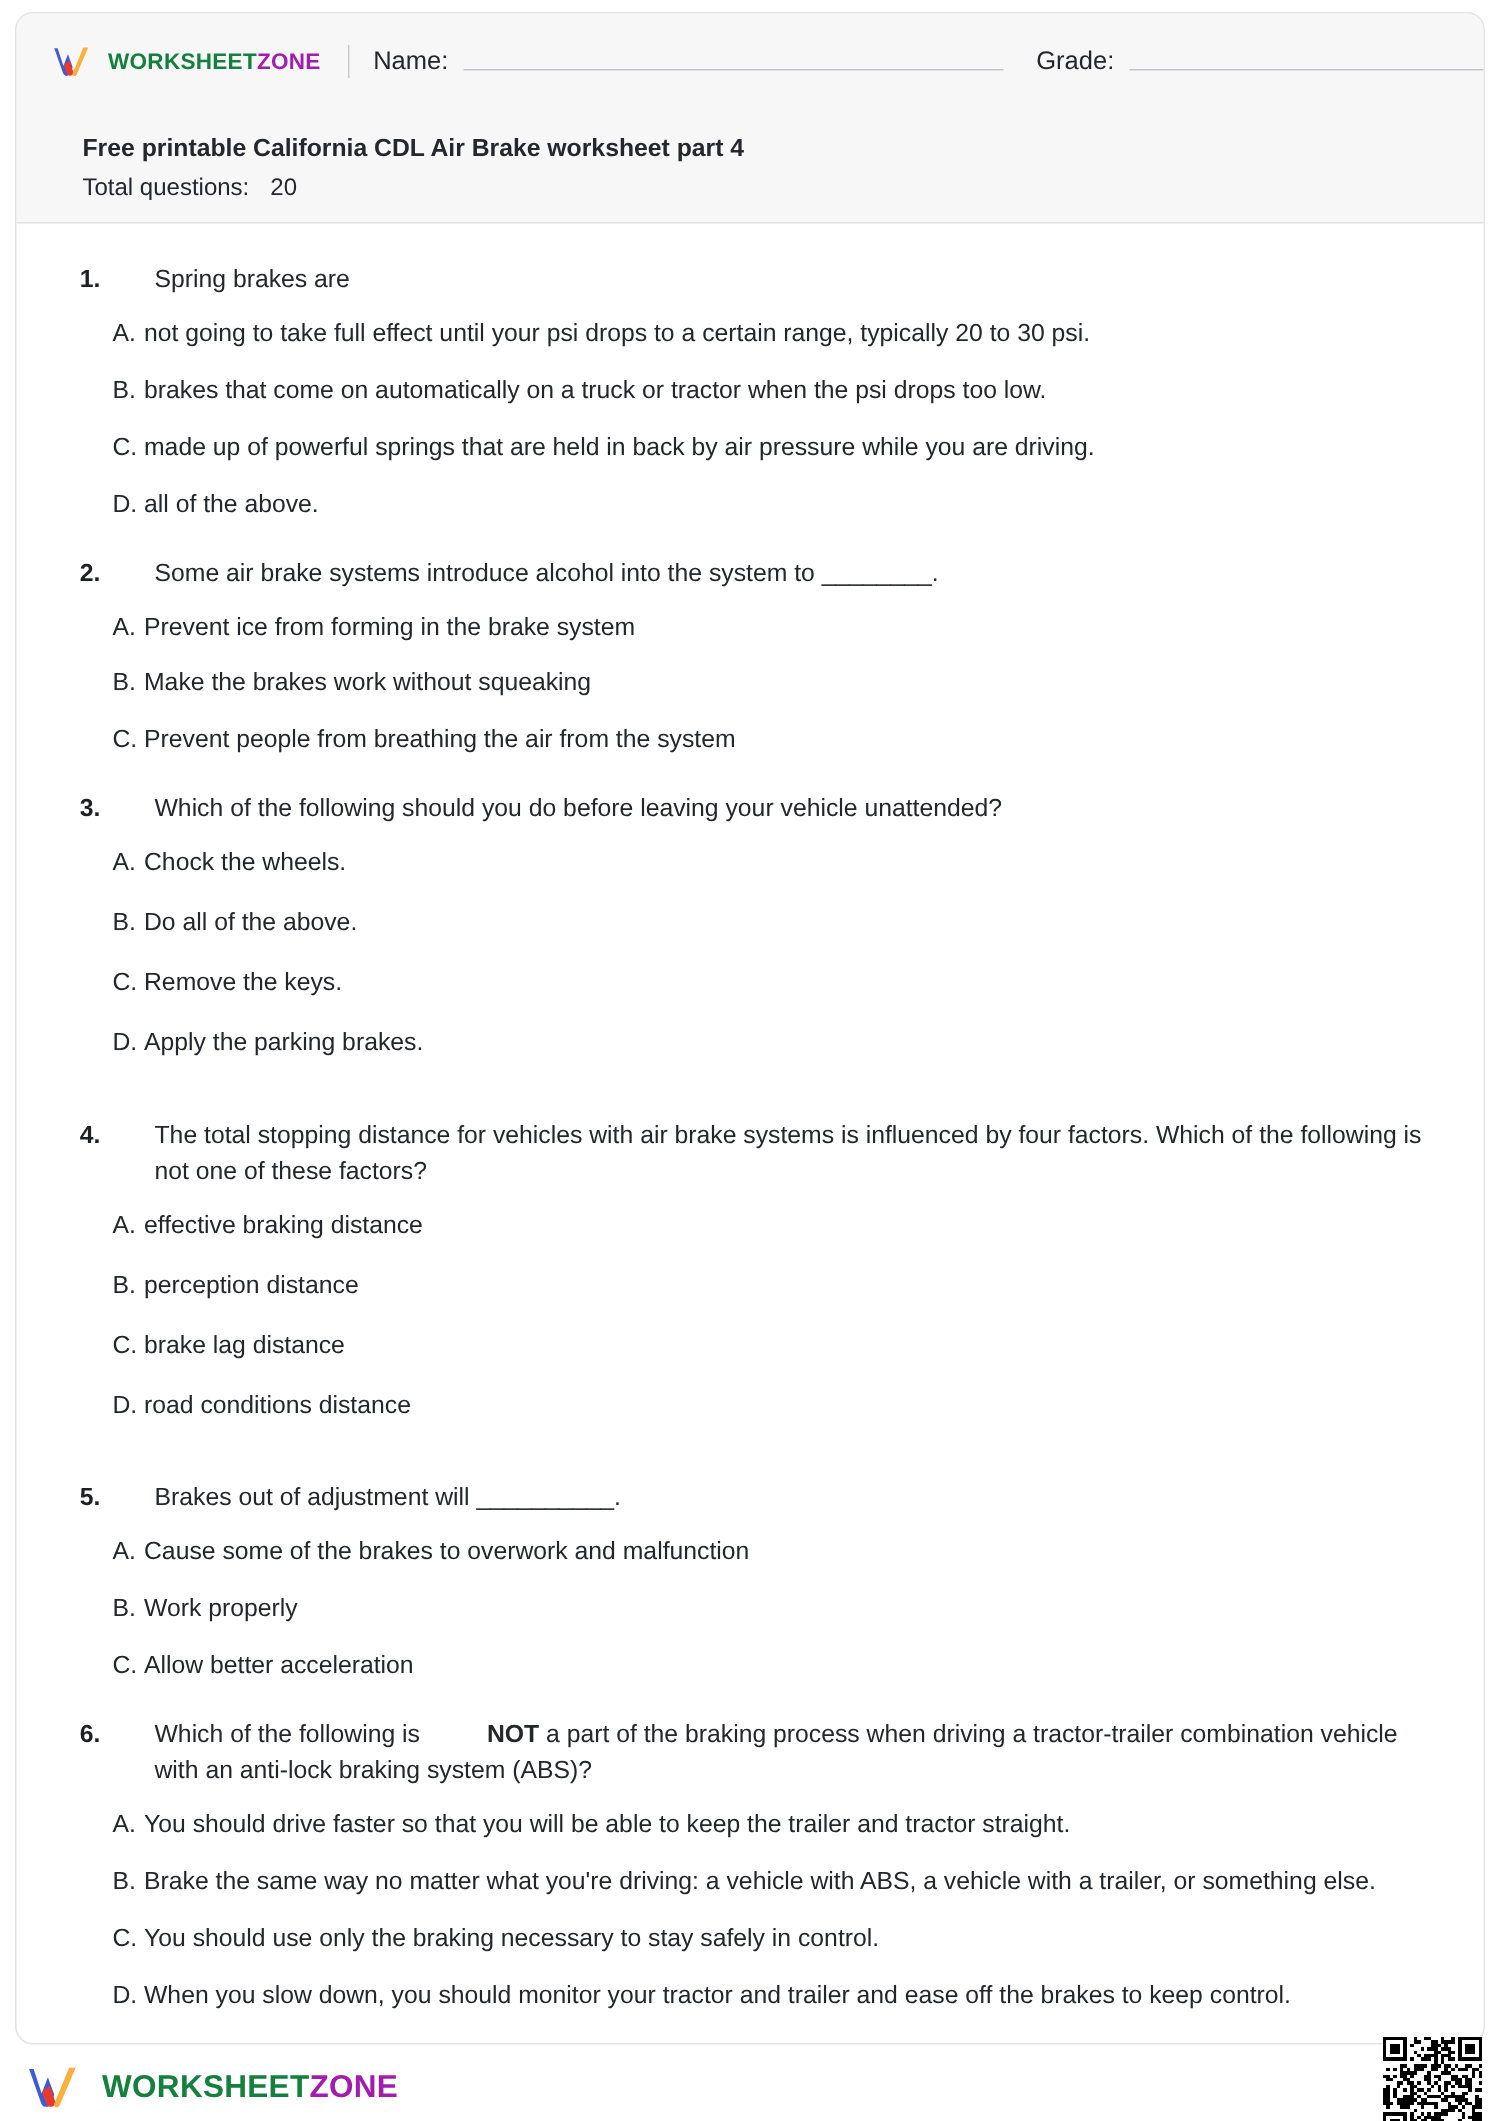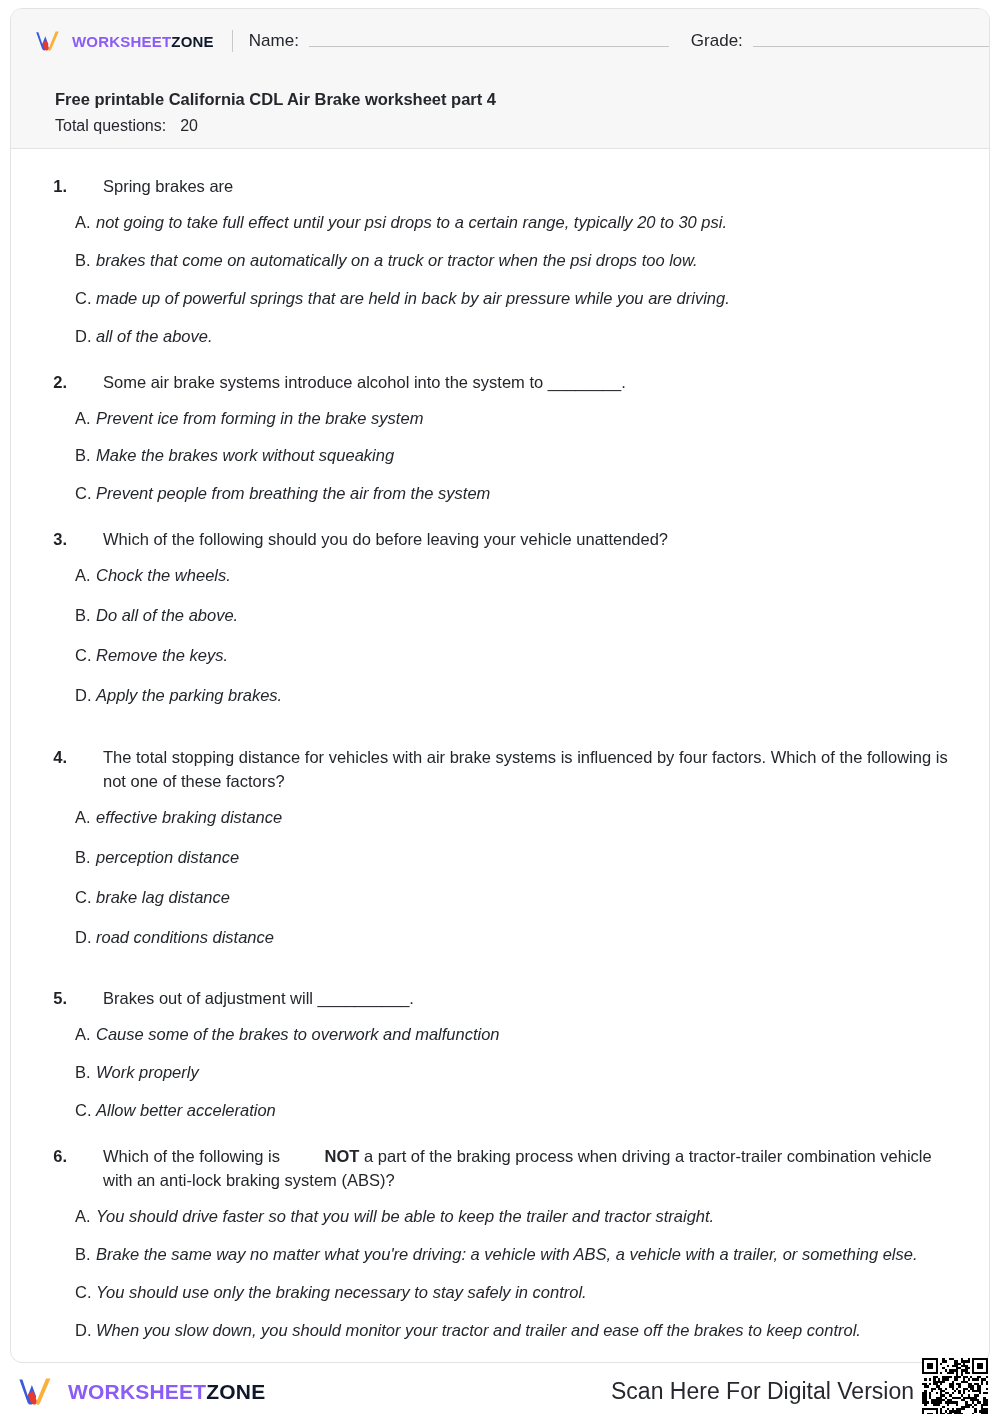--- a/index.html
+++ b/index.html
@@ -56,22 +56,22 @@
   .logo-mark {
     display: block;
     flex: 0 0 auto;
   }
   .logo-word {
     font-weight: bold;
     letter-spacing: 0.2px;
     white-space: nowrap;
     line-height: 1;
   }
-  .logo-word .ws { color: #8b5cf6; }
-  .logo-word .zn { color: #0f172a; }
+  .logo-word .ws { color: #15803d; }
+  .logo-word .zn { color: #a21caf; }
 
   .logo-sep {
     width: 1px;
     height: 22px;
     background: #c9cacc;
     margin: 0 16px 0 18px;
     flex: 0 0 auto;
   }
 
   .field {
@@ -174,21 +174,20 @@
   .options .option:last-child { margin-bottom: 0; }
   .options.cols .option { margin-bottom: 16px; }
 
   .opt-letter {
     flex: 0 0 auto;
     width: 21px;
     color: #23262b;
   }
   .opt-text {
     flex: 1 1 auto;
-    font-style: italic;
   }
 
   
   .sheet-footer {
     position: absolute;
     left: 10px;
     top: 1368px;
     width: 980px;
     height: 46px;
     display: flex;
@@ -402,21 +401,20 @@
     <svg class="logo-mark" width="44" height="33" viewBox="0 0 32 24">
       <path d="M3.2 3.2 L9.0 19.6 C9.9 22.1 13.0 22.1 13.9 19.6 L15.4 15.6 L12.3 7.2 L9.3 15.0 L5.4 3.2 Z" fill="#3b5bdb"></path>
       <path d="M9.4 14.2 C9.4 14.2 11.0 18.6 11.4 19.7 C12.3 22.1 15.4 22.0 16.1 19.6 L13.2 11.3 Z" fill="#e8392f"></path>
       <path d="M25.8 2.6 L18.1 20.6 C17.4 22.3 15.2 22.0 15.3 20.2 L22.6 2.6 Z" fill="#fbb03b"></path>
     </svg>
     <span class="logo-word"><span class="ws">WORKSHEET</span><span class="zn">ZONE</span></span>
   </div>
 
   <div class="footer-spacer"></div>
 
-  <span class="scan-text">Scan Here For Digital Version</span>
 
   <svg class="qr" viewBox="0 0 29 29" shape-rendering="crispEdges">
     <rect width="29" height="29" fill="#ffffff"></rect>
     <g fill="#000000" id="qr-cells">
         <rect x="0" y="0" width="1" height="1"></rect>
         <rect x="1" y="0" width="1" height="1"></rect>
         <rect x="2" y="0" width="1" height="1"></rect>
         <rect x="3" y="0" width="1" height="1"></rect>
         <rect x="4" y="0" width="1" height="1"></rect>
         <rect x="5" y="0" width="1" height="1"></rect>

